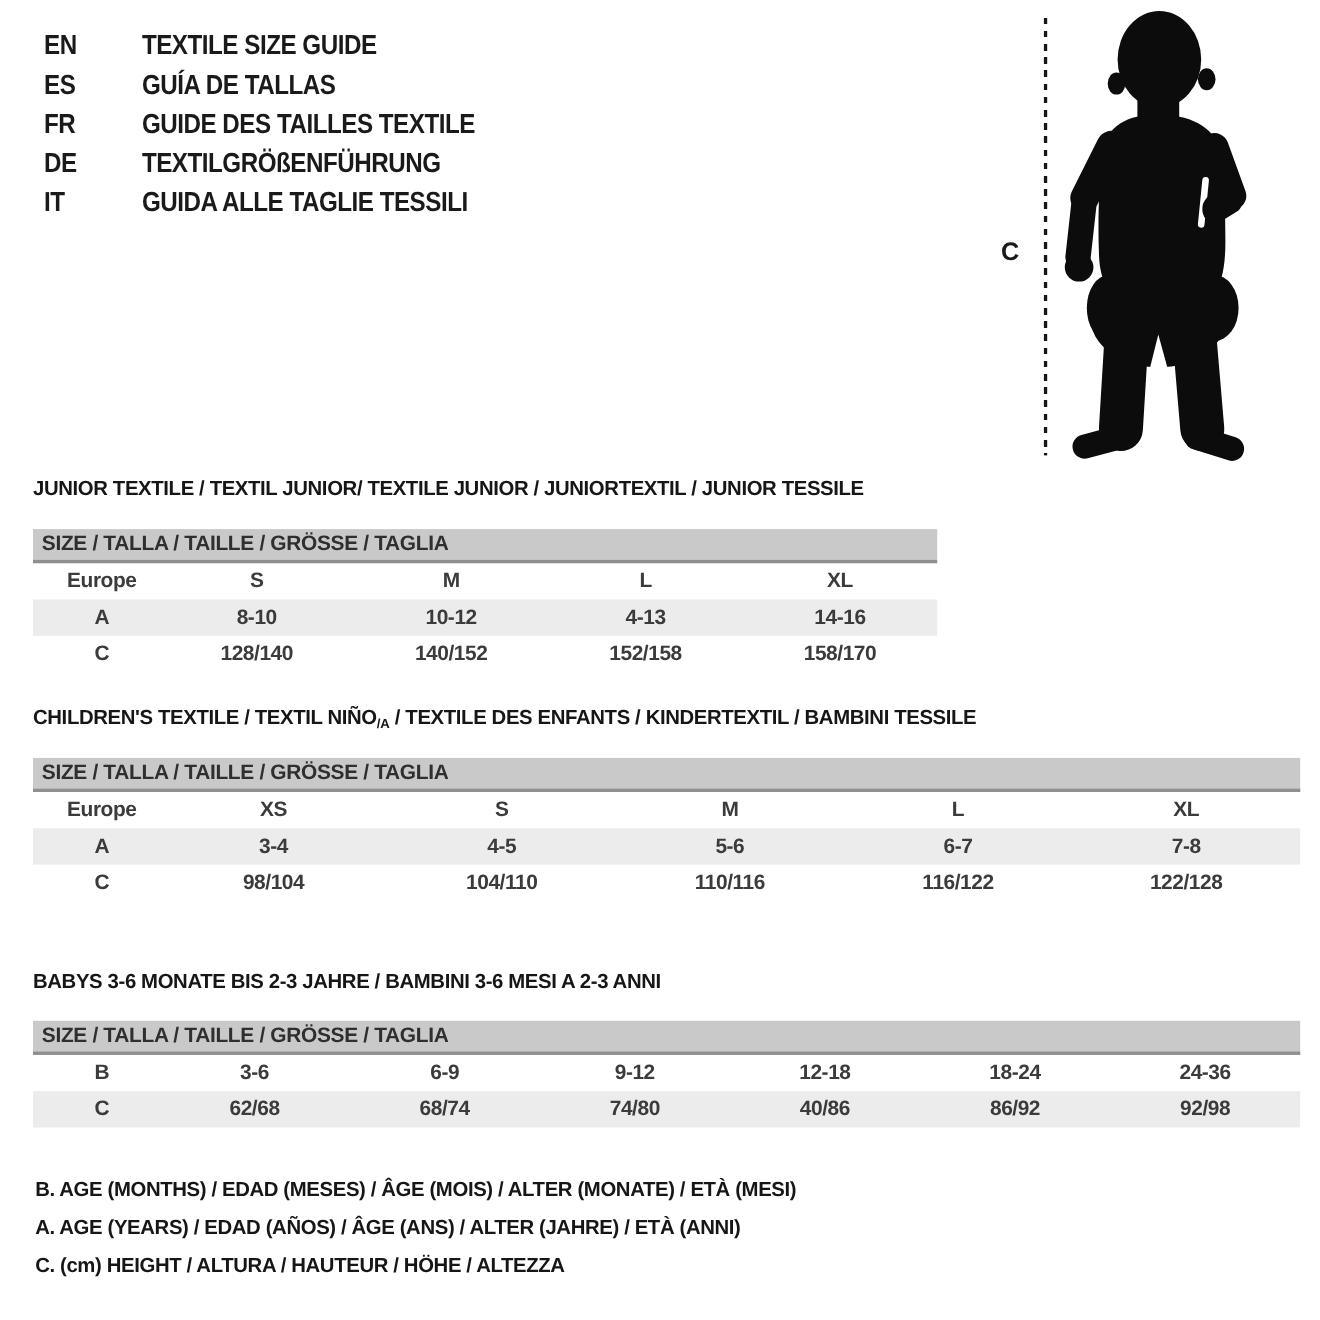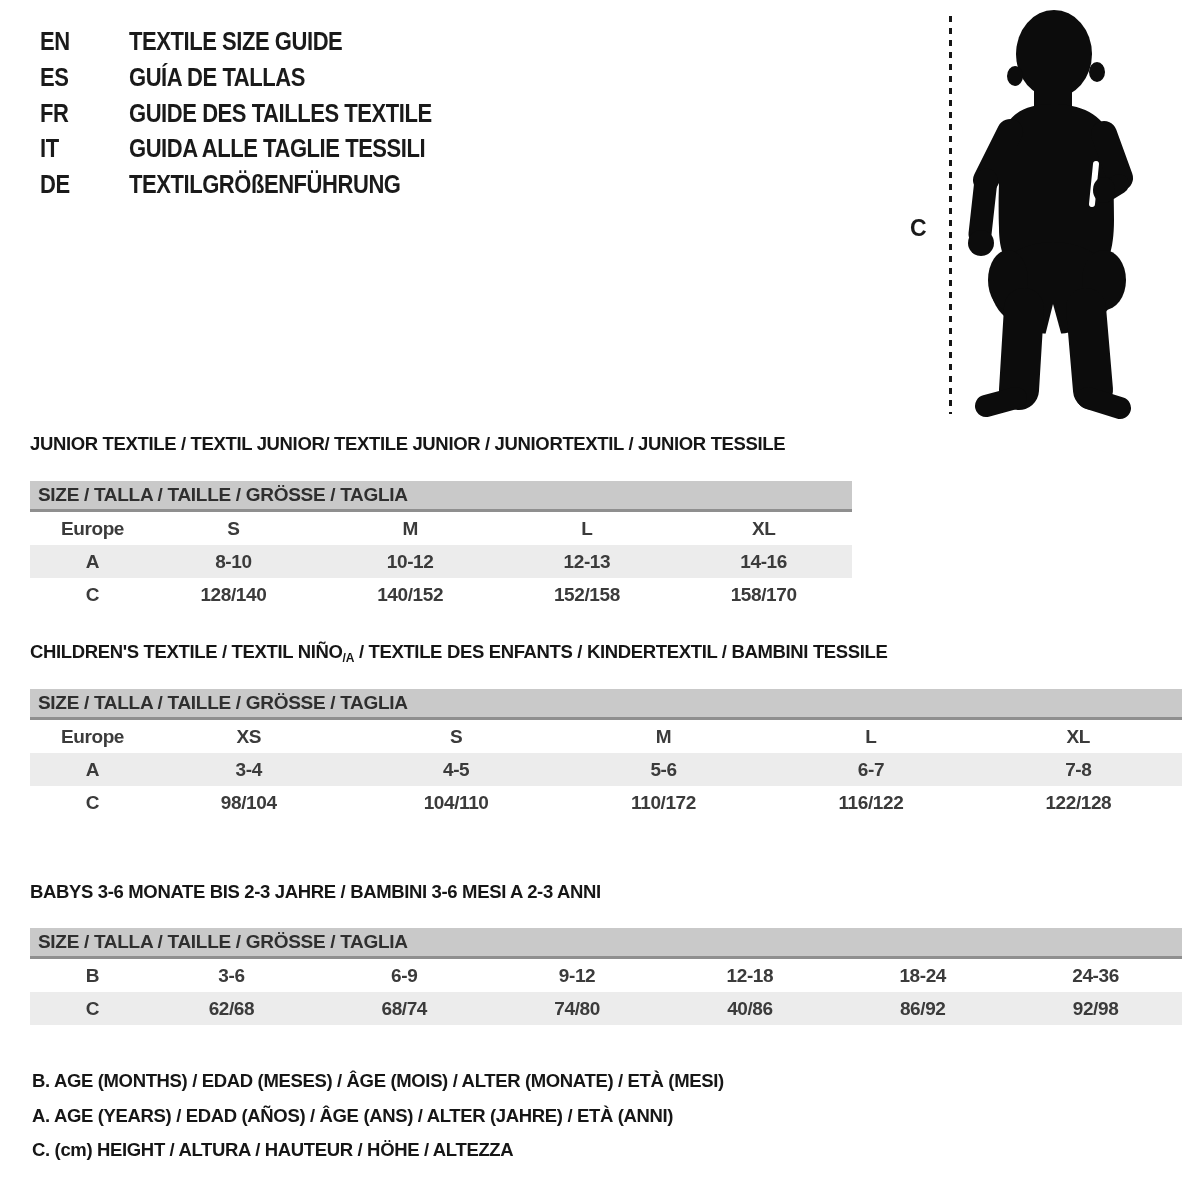--- a/index.html
+++ b/index.html
@@ -60,26 +60,26 @@
     </div>
     <div class="lang-row">
       <span class="lang-code">ES</span>
       <span class="lang-title">GUÍA DE TALLAS</span>
     </div>
     <div class="lang-row">
       <span class="lang-code">FR</span>
       <span class="lang-title">GUIDE DES TAILLES TEXTILE</span>
     </div>
     <div class="lang-row">
+      <span class="lang-code">DE</span>
+      <span class="lang-title">TEXTILGRÖßENFÜHRUNG</span>
+    </div>
+    <div class="lang-row">
       <span class="lang-code">IT</span>
       <span class="lang-title">GUIDA ALLE TAGLIE TESSILI</span>
-    </div>
-    <div class="lang-row">
-      <span class="lang-code">DE</span>
-      <span class="lang-title">TEXTILGRÖßENFÜHRUNG</span>
     </div>
   </div>
 
   <div class="dash-line"></div>
   <div class="c-label">C</div>
   <svg class="silhouette" viewBox="0 0 192 412" xmlns="http://www.w3.org/2000/svg">
     <g fill="#0c0c0c" stroke="none">
 
       <ellipse cx="98" cy="46" rx="38" ry="44"></ellipse>
       <ellipse cx="59" cy="68" rx="8" ry="10"></ellipse>
@@ -118,21 +118,21 @@
       <div class="t-cell label">Europe</div>
       <div class="t-cell">S</div>
       <div class="t-cell">M</div>
       <div class="t-cell">L</div>
       <div class="t-cell">XL</div>
     </div>
     <div class="t-row shaded">
       <div class="t-cell label">A</div>
       <div class="t-cell">8-10</div>
       <div class="t-cell">10-12</div>
-      <div class="t-cell">12-13</div>
+      <div class="t-cell">4-13</div>
       <div class="t-cell">14-16</div>
     </div>
     <div class="t-row">
       <div class="t-cell label">C</div>
       <div class="t-cell">128/140</div>
       <div class="t-cell">140/152</div>
       <div class="t-cell">152/158</div>
       <div class="t-cell">158/170</div>
     </div>
   </div>
@@ -153,21 +153,21 @@
       <div class="t-cell">3-4</div>
       <div class="t-cell">4-5</div>
       <div class="t-cell">5-6</div>
       <div class="t-cell">6-7</div>
       <div class="t-cell">7-8</div>
     </div>
     <div class="t-row">
       <div class="t-cell label">C</div>
       <div class="t-cell">98/104</div>
       <div class="t-cell">104/110</div>
-      <div class="t-cell">110/172</div>
+      <div class="t-cell">110/116</div>
       <div class="t-cell">116/122</div>
       <div class="t-cell">122/128</div>
     </div>
   </div>
 
   <div class="sec-heading" style="top:881px;">BABYS 3-6 MONATE BIS 2-3 JAHRE / BAMBINI 3-6 MESI A 2-3 ANNI</div>
   <div class="size-table" style="top:928px;width:1152px;">
     <div class="size-bar">SIZE / TALLA / TAILLE / GRÖSSE / TAGLIA</div>
     <div class="t-row">
       <div class="t-cell label">B</div>

